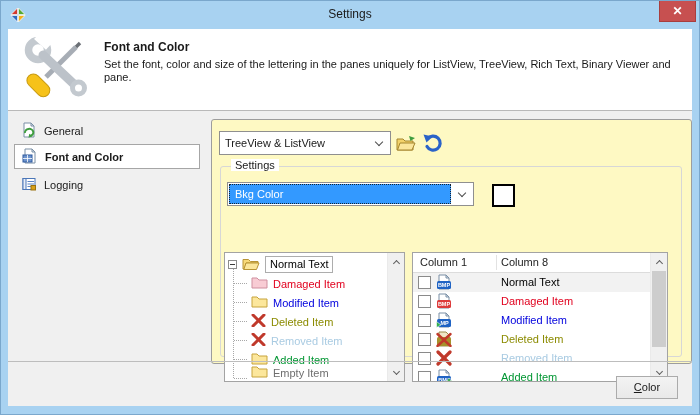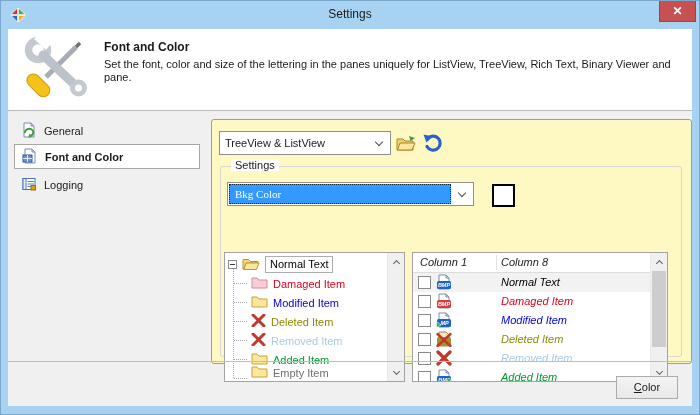--- a/index.html
+++ b/index.html
@@ -34,34 +34,34 @@
 
   
   .panel{position:absolute;left:203px;top:7px;width:481px;height:245px;background:#fef9c3;border:1px solid #9d9d9d;border-radius:3px;}
 
   .combo{position:absolute;background:#fff;border:1px solid #8f8f8f;display:flex;cursor:default;}
   .combo .val{flex:1;line-height:22px;padding-left:5px;white-space:nowrap;overflow:hidden;}
   .combo .arrow-cell{width:22px;display:flex;align-items:center;justify-content:center;}
   .chev{display:inline-block;width:6px;height:6px;border-right:1.6px solid #4d4d4d;border-bottom:1.6px solid #4d4d4d;transform:rotate(45deg);margin-top:-3px;}
   #combo-target{left:7px;top:11px;width:172px;height:24px;}
   #combo-attr{left:15px;top:62px;width:247px;height:24px;}
-  #combo-attr .val{margin:1px 0 1px 1px;border:1px dotted #16222e;color:#fff;line-height:18px;font-family:Liberation Serif, serif;}
+  #combo-attr .val{margin:1px 0 1px 1px;border:1px dotted #16222e;color:#fff;line-height:18px;}
 
   .tool-btn{position:absolute;width:24px;height:24px;display:flex;align-items:center;justify-content:center;cursor:default;}
   #btn-open{left:182px;top:11px;}
   #btn-undo{left:209px;top:11px;}
 
   .groupbox{position:absolute;left:8px;top:46px;width:462px;height:191px;border:1px solid #d7d7d7;border-radius:3px;}
   .group-label{position:absolute;left:10px;top:-8px;background:#fff;padding:0 4px;}
 
   .swatch{position:absolute;left:280px;top:64px;width:23px;height:23px;border:2px solid #000;cursor:default;}
 
   .box{position:absolute;top:98px;height:130px;background:#fff;border:1px solid #a3a3a3;overflow:hidden;margin-top:34px;}
   #treebox{left:12px;width:181px;}
-  #listbox{left:200px;width:256px;font-style:italic;}
+  #listbox{left:200px;width:256px;}
 
   
   .sbar{position:absolute;top:0;right:0;bottom:0;width:17px;background:#f0f0f0;border-left:1px solid #eaeaea;}
   .sbtn{position:absolute;left:0;width:16px;height:17px;display:flex;align-items:center;justify-content:center;cursor:default;}
   .sbtn.up{top:0;} .sbtn.down{bottom:0;}
   .schev{display:inline-block;width:5px;height:5px;border-right:1.4px solid #5f5f5f;border-bottom:1.4px solid #5f5f5f;}
   .schev.u{transform:rotate(-135deg);margin-top:3px;}
   .schev.d{transform:rotate(45deg);margin-bottom:3px;}
   .sthumb{position:absolute;left:1px;width:14px;background:#cdcdcd;}
 

